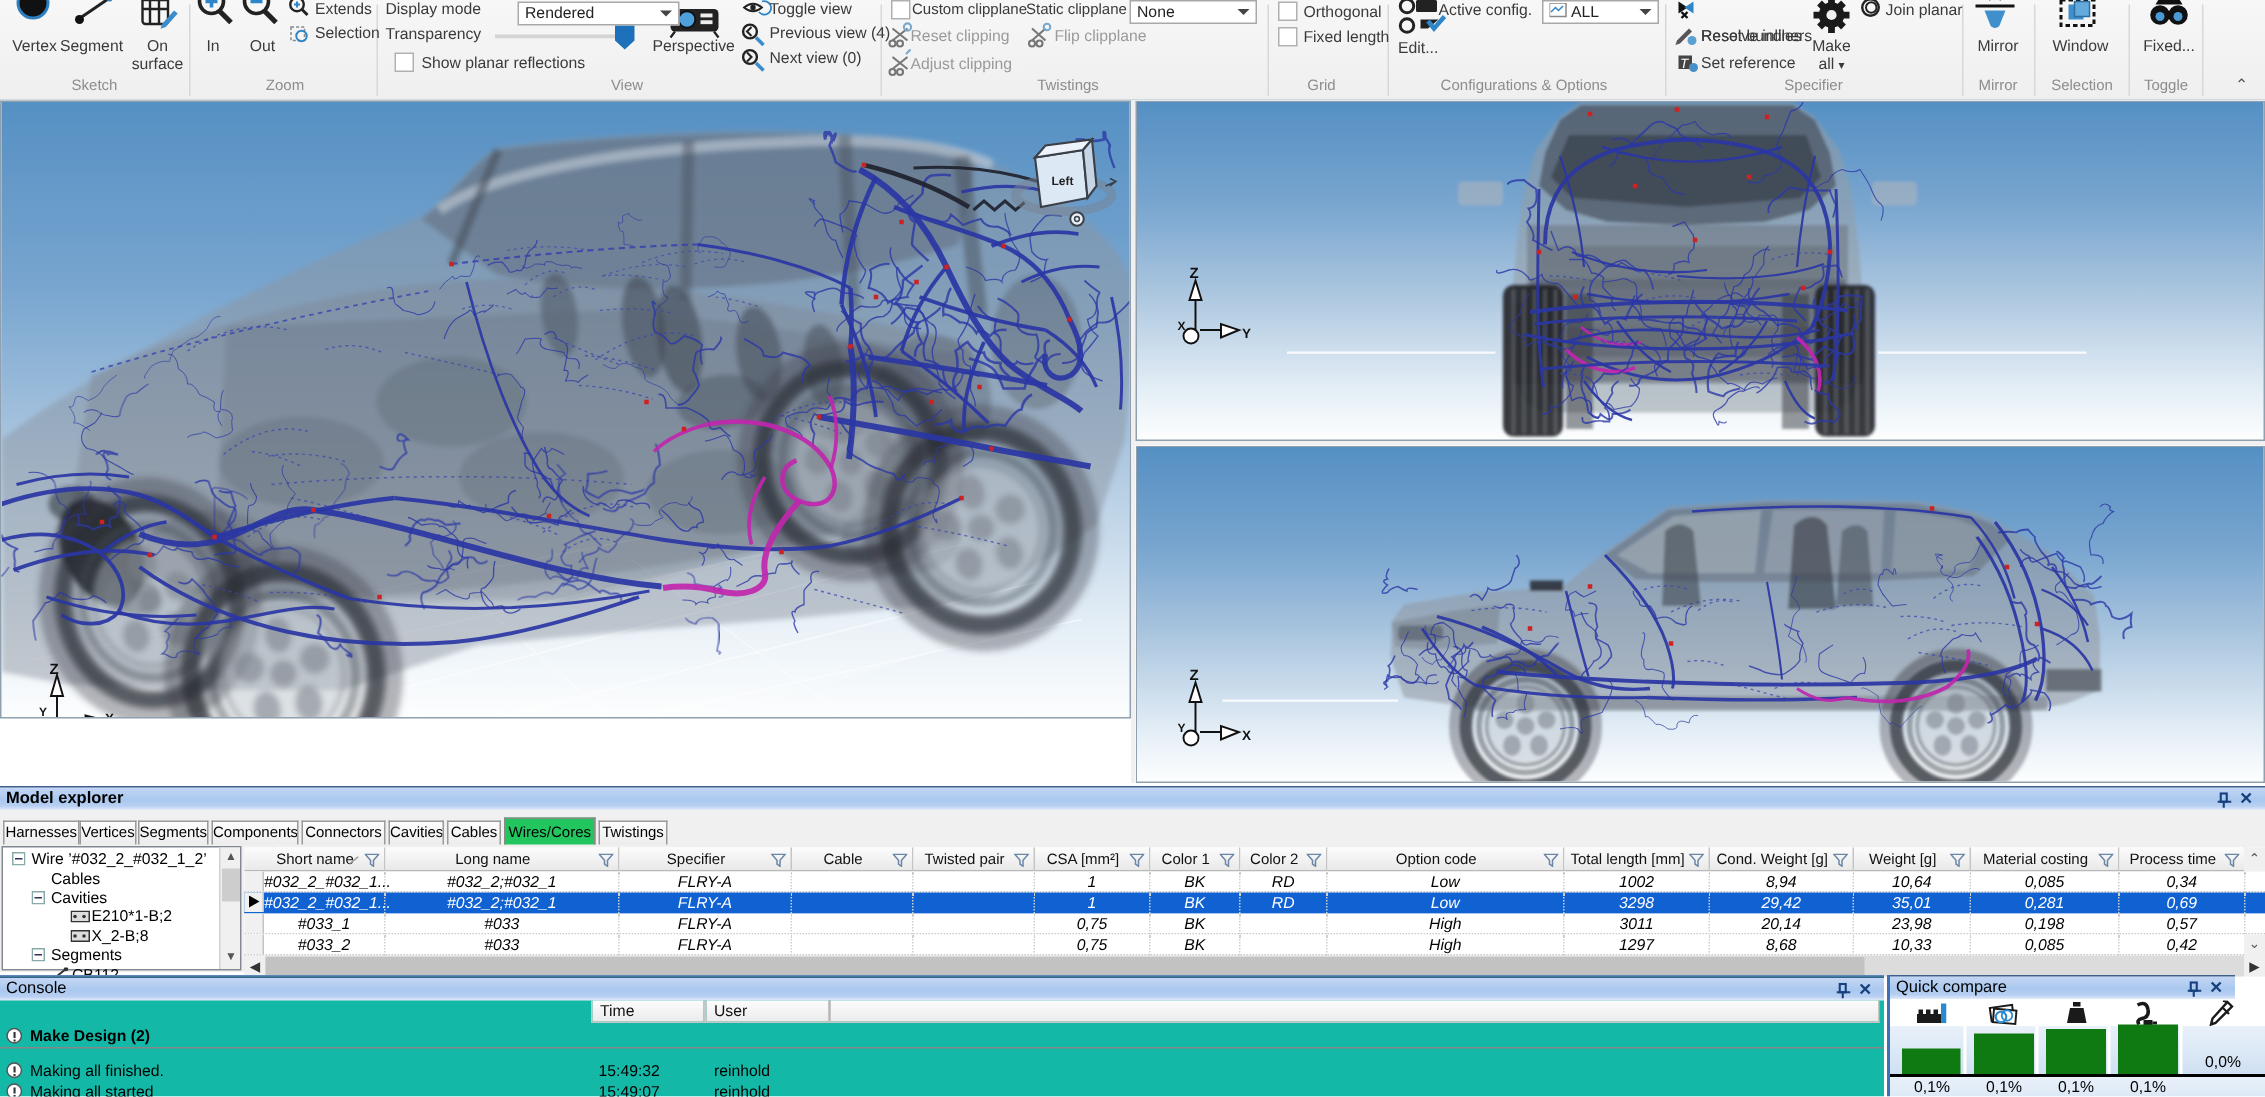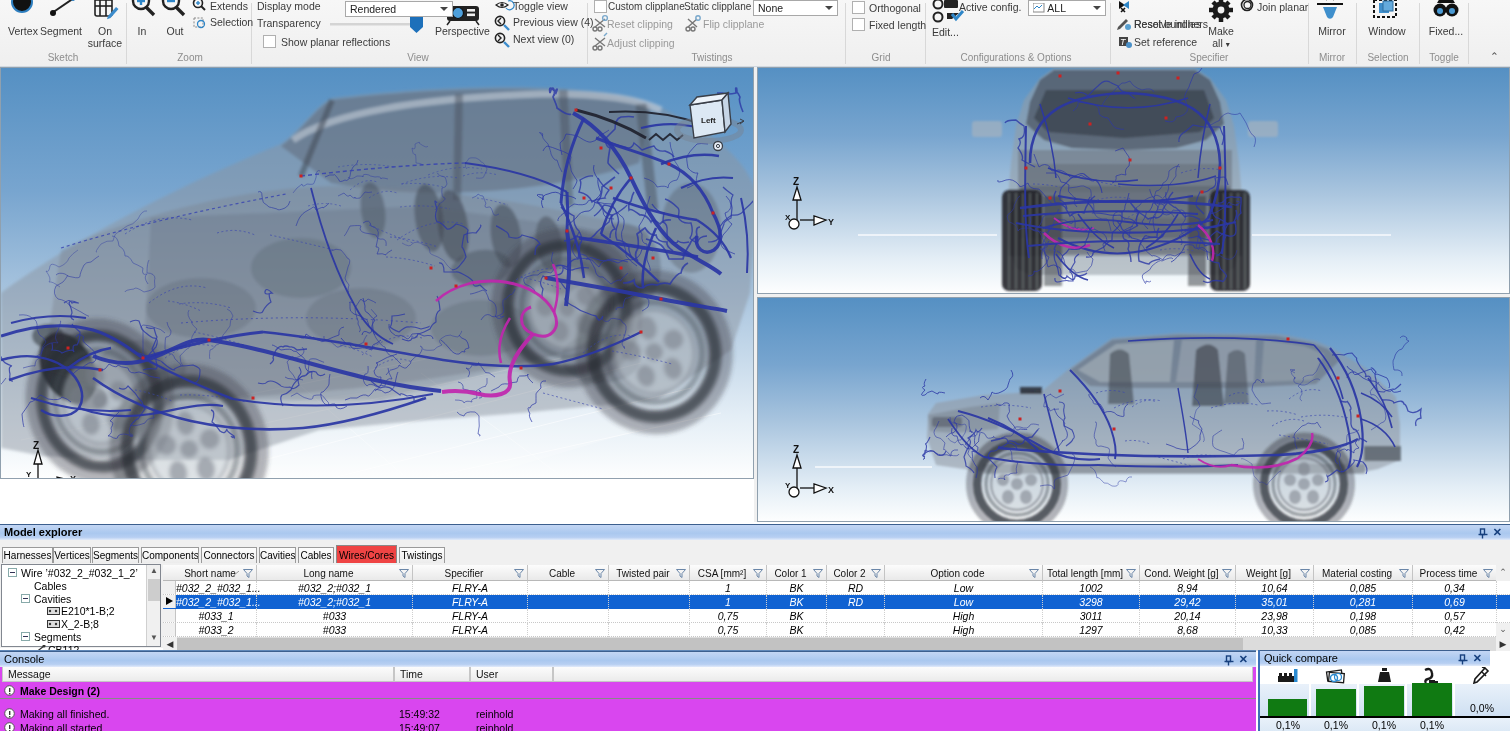--- a/index.html
+++ b/index.html
@@ -20,31 +20,31 @@
 #vpBR{left:757px;top:297px;width:753px;height:225px}
 #vgapV{left:754px;top:67px;width:3px;height:455px;background:#f0f0f0}
 #vgapH{left:757px;top:294px;width:753px;height:3px;background:#f0f0f0}
 
 #mx{left:0;top:522px;width:1510px;height:126px;background:#f0f0f0;border-top:2px solid #fff}
 .titlebar{background:linear-gradient(#c3d6f4 0%,#aac8ef 55%,#b7cff2 82%,#e2ebfa 100%);border-top:1px solid #3c5f8e;height:16px;font-size:11px;font-weight:bold;color:#000;padding:1px 0 0 4px;position:relative}
 .tb2{font-weight:normal}
 .pinx{position:absolute;top:1px;font-size:11px;color:#17407e;font-weight:bold}
 .tabs{position:absolute;left:0;top:23px;height:16px;font-size:10px;color:#000}
 .tab{position:absolute;top:0;height:16px;border:1px solid #9a9a9a;border-bottom:none;background:linear-gradient(#fdfdfd,#ececec);text-align:center;padding-top:2px;overflow:hidden;white-space:nowrap}
-.tab.active{background:#ef4444;height:18px;top:-2px !important;padding-top:4px;border-color:#8a8a8a;z-index:2}
+.tab.active{background:#22c55e;height:18px;top:-2px !important;padding-top:4px;border-color:#8a8a8a;z-index:2}
 #tree{position:absolute;left:1px;top:40px;width:160px;height:83px;background:#fff;border:1px solid #828790;font-size:10.5px}
 .tn{position:absolute;white-space:nowrap;color:#000}
 #grid{position:absolute;left:163px;top:41px;right:0;height:86px;background:#fff;font-size:10.5px}
 .gh{position:absolute;top:0;height:16px;background:linear-gradient(#fcfcfc,#e9e9e9);border-right:1px solid #c4c4c4;border-bottom:1px solid #b8b8b8;text-align:center;padding:3px 15px 0 3px;color:#111;font-size:10px;overflow:hidden;box-sizing:border-box}
 .gc{position:absolute;height:14px;text-align:center;font-style:italic;padding-top:1px;border-right:1px dotted #cfcfcf;color:#000}
 .grow{position:absolute;left:0;right:0;height:14px;border-bottom:1px dotted #c8c8c8;background:#fff}
 .grow.sel{background:#1062d2;border-bottom:1px solid #1062d2}
 .grow.sel .gc{color:#fff}
 
-#console{left:0;top:650px;width:1256px;height:81px;background:#d946ef;border-top:1px solid #5f87b8}
+#console{left:0;top:650px;width:1256px;height:81px;background:#14b8a6;border-top:1px solid #5f87b8}
 .colhdr{position:absolute;height:15px;background:linear-gradient(#fcfcfc,#ebebeb);border:1px solid #c6c6c6;border-top:none;font-size:10.5px;padding:1px 0 0 5px;color:#111}
 .crow{position:absolute;font-size:10.5px;color:#000;white-space:nowrap}
 
 #qc{left:1258px;top:650px;width:232px;height:81px;background:#fff;border-left:2px solid #3c70b8}
 .qbar{position:absolute;background:#107a12}
 .qlabel{position:absolute;font-size:10.5px;color:#000;text-align:center}
 .icostrip{position:absolute;left:0;top:17px;width:252px;height:17px;background:#fff}
 #qchart{position:absolute;left:0;top:34px;width:252px;height:32px;background:linear-gradient(#e9f1fa,#cfe0f2)}
 #qbase{position:absolute;left:0;top:66px;width:252px;height:2px;background:#000}
 #qlabels{position:absolute;left:0;top:68px;width:252px;height:13px;background:linear-gradient(#e9f1fa,#dce9f6)}
@@ -1114,21 +1114,20 @@
     <span class="pinx" style="right:22px;top:3px">
           <svg width="10" height="11" viewBox="0 0 10 11">
             <g stroke="#17407e" stroke-width="1.4" fill="none">
               <rect x="2.5" y="1" width="4" height="5.5"></rect>
               <line x1="0.5" y1="6.5" x2="9.5" y2="6.5"></line>
               <line x1="4.5" y1="6.5" x2="4.5" y2="10.5"></line>
             </g>
           </svg>
         </span><span class="pinx" style="right:8px">✕</span>
   </div>
-  <div class="colhdr" style="left:2px;width:392px">Message</div>
   <div class="colhdr" style="left:394px;width:76px">Time</div>
   <div class="colhdr" style="left:470px;width:83px">User</div>
   <div class="colhdr" style="left:553px;width:700px"></div>
   <svg width="11" height="11" style="position:absolute;left:4px;top:34px">
         <circle cx="5.5" cy="5.5" r="4.8" fill="#fff" stroke="#555"></circle>
         <rect x="5" y="3" width="1.4" height="4" fill="#333"></rect>
         <rect x="5" y="8" width="1.4" height="1.4" fill="#333"></rect>
       </svg>
       <div class="crow" style="left:20px;top:34px;font-weight:bold">Make Design (2)</div>
       <div style="position:absolute;left:0;top:47px;width:100%;height:1px;background:#888"></div>

